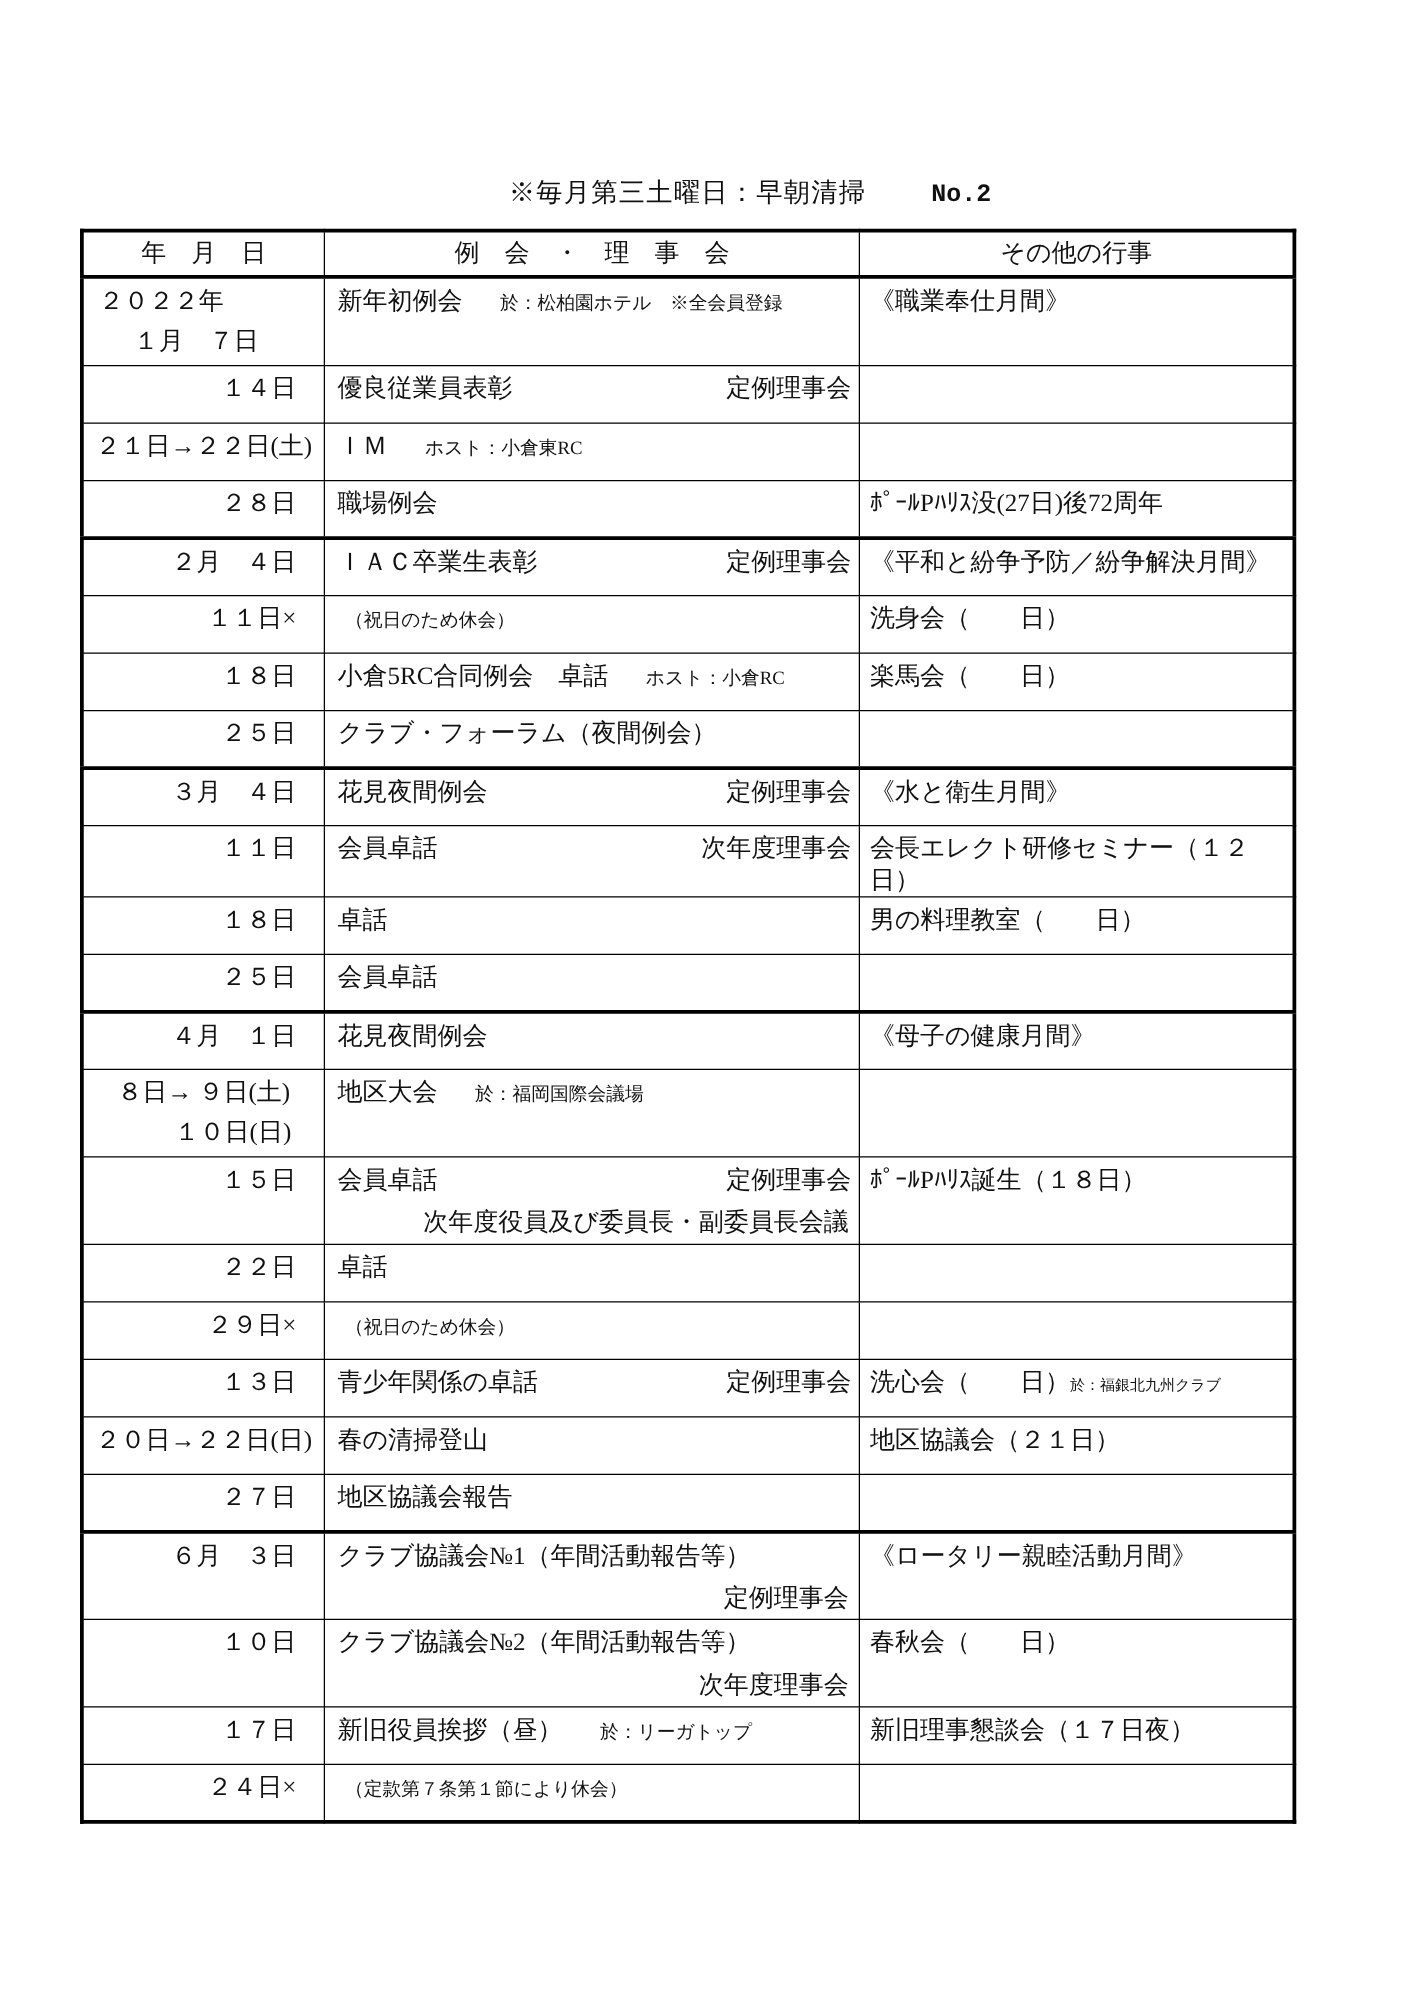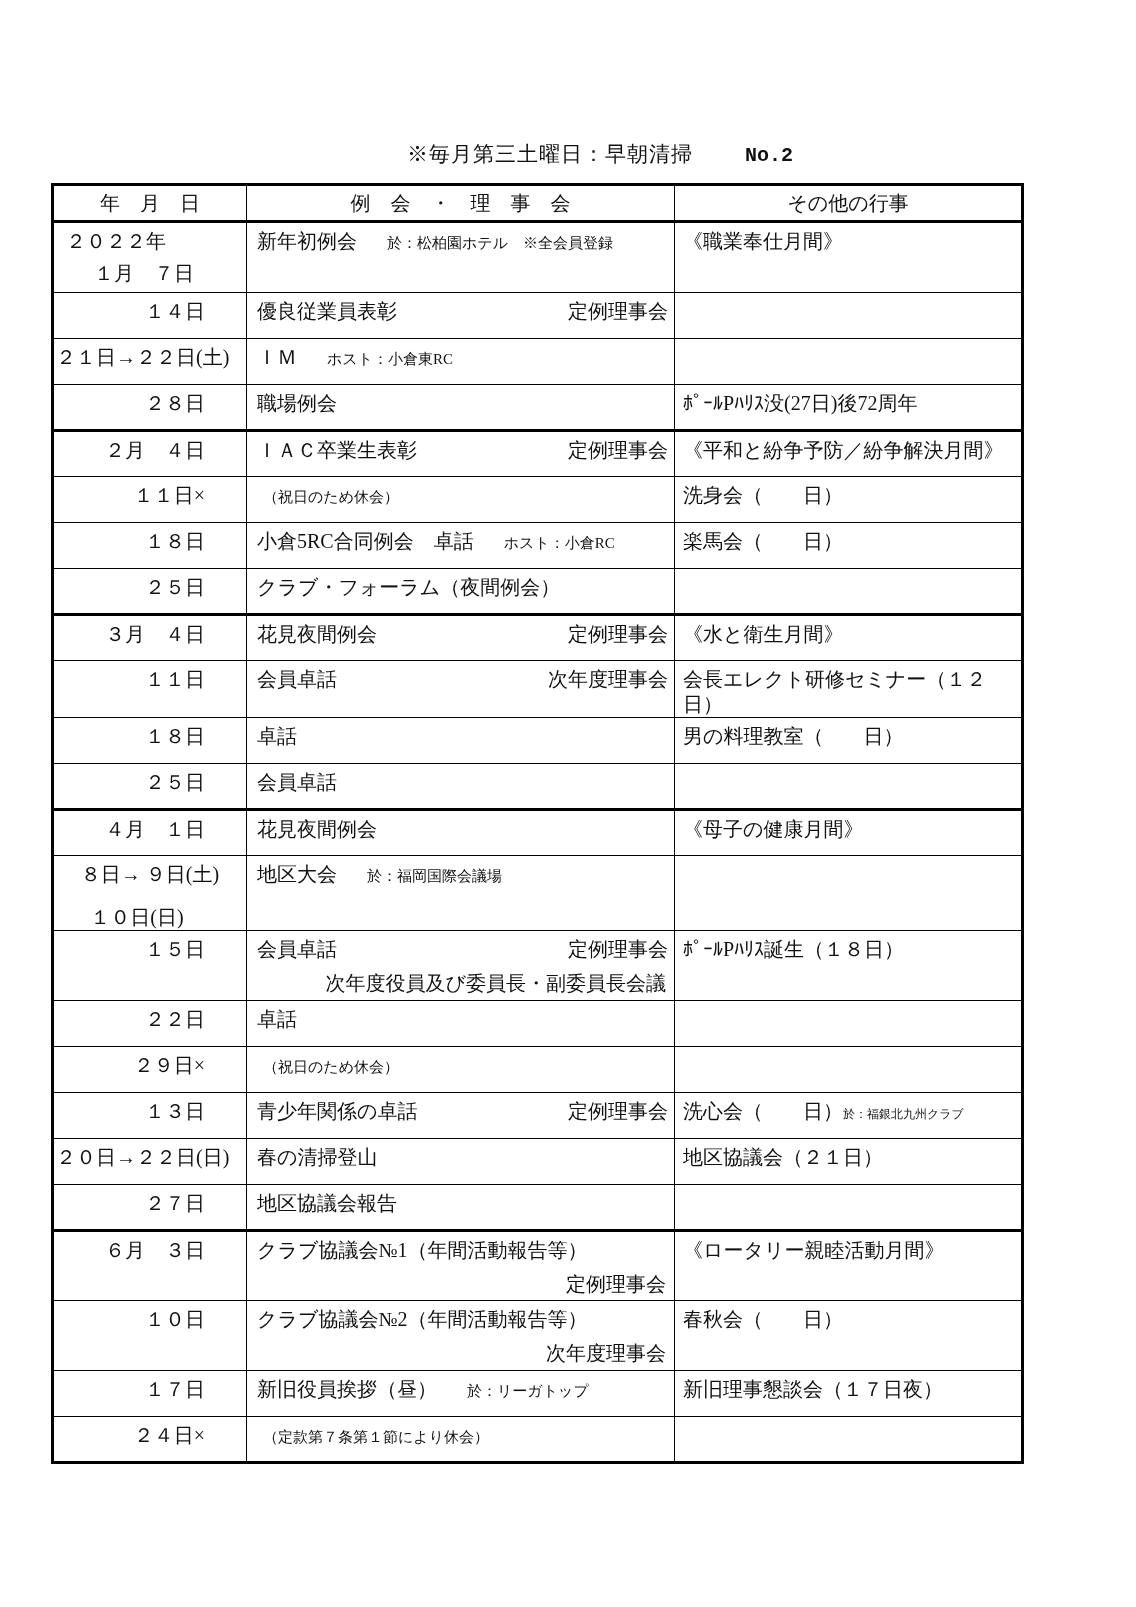--- a/index.html
+++ b/index.html
@@ -13,21 +13,21 @@
   
   .topline{
     position:absolute;top:140px;right:110px;
     display:flex;align-items:baseline;gap:52px;
   }
   .topnote{font-size:21px;letter-spacing:1px;}
   .pageno{font-family:Liberation Mono, monospace;font-size:20px;font-weight:bold;}
 
   
   table.sched{
-    position:absolute;top:183px;left:51px;
+    position:absolute;top:183px;left:64px;
     width:970px;table-layout:fixed;
     border-collapse:collapse;
     border:3px solid #000;
   }
   td{
     border:1px solid #000;
     vertical-align:top;
     padding:6px 0 0 0;
     font-size:20px;
     line-height:1.25;
@@ -39,26 +39,26 @@
     padding:5px 0 4px 0;
     height:25px;
   }
   tr.group td{border-top:3px solid #000;}
   tr.std{height:46px;}
   tr.tall{height:70px;}
   tr.tall1{height:71px;}
 
   
   .c-date{}
-  .d-std{text-align:right;padding-right:41px;}
-  .d-full{text-align:left;padding-left:2px;padding-right:2px;}
+  .d-std{text-align:right;padding-right:22px;}
+  .d-full{text-align:center;padding-left:2px;padding-right:2px;}
   .d-y{padding-left:12px;}
   .d-md{padding-left:40px;margin-top:7px;}
   .d-c{text-align:center;}
-  .d-r2{text-align:center;padding-right:26px;margin-top:18px;}
+  .d-r2{text-align:right;padding-right:26px;margin-top:7px;}
 
   
   .c-meet{padding-left:10px;padding-right:6px;}
   .m-line{display:flex;justify-content:space-between;align-items:baseline;}
   .m-left{min-width:0;}
   .m-main{}
   .m-small{font-size:15px;padding-left:6px;}
   .m-small:empty{display:none;}
   .m-note{font-size:15px;margin-left:30px;white-space:nowrap;}
   .m-note:empty{display:none;margin:0;}

